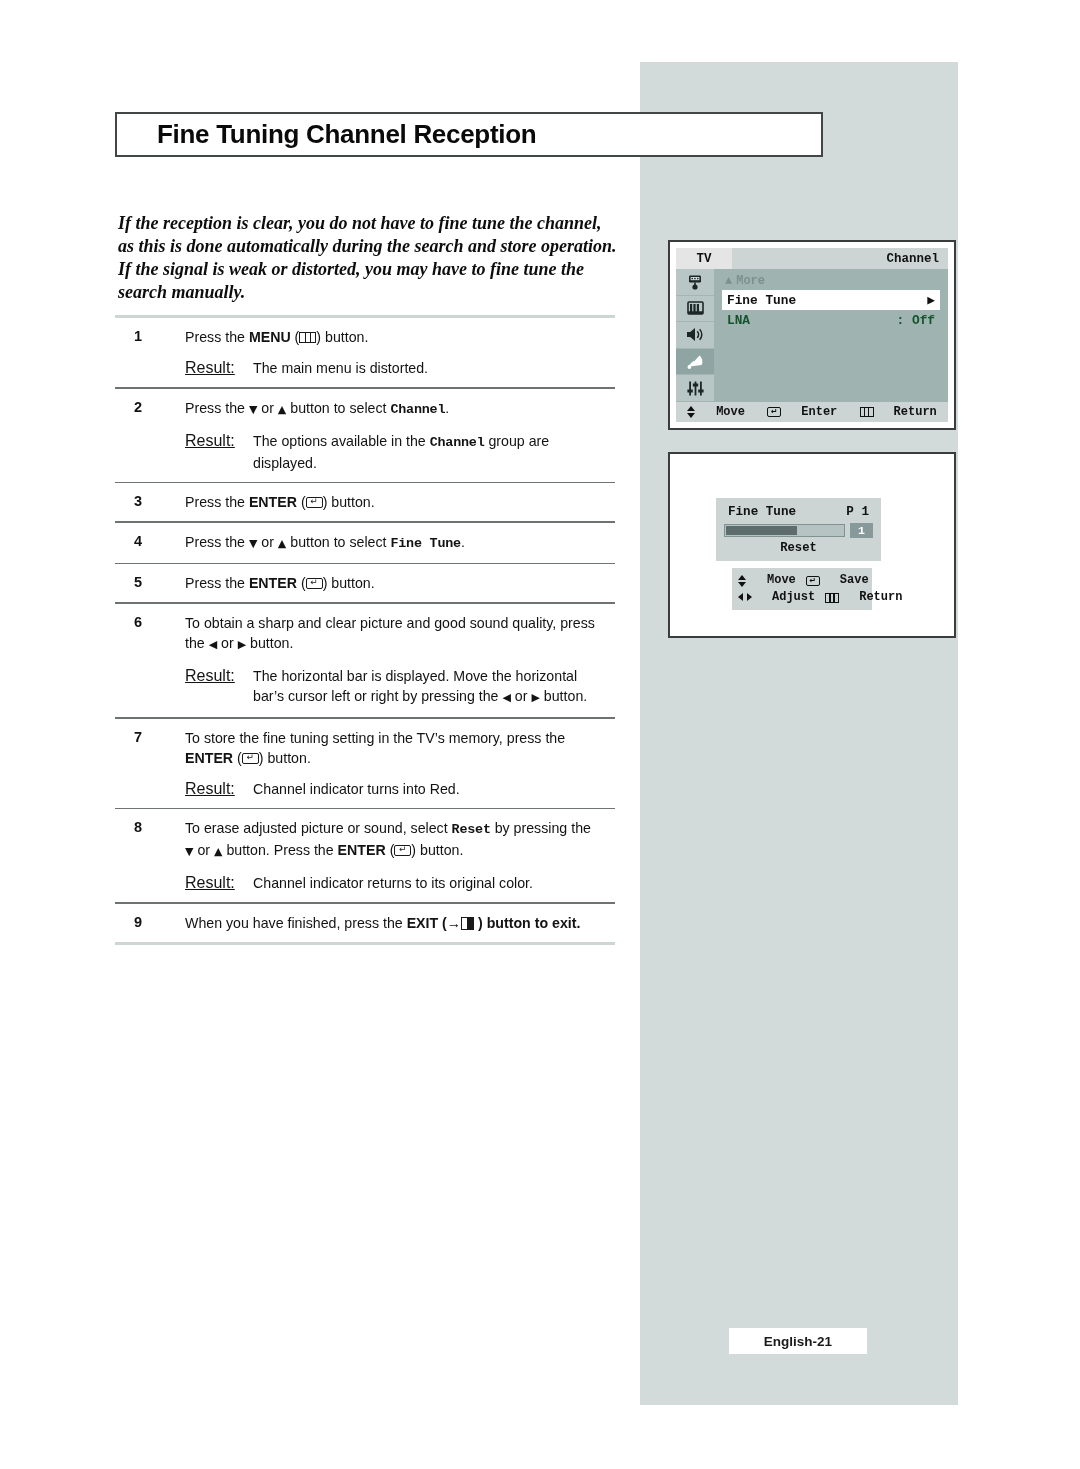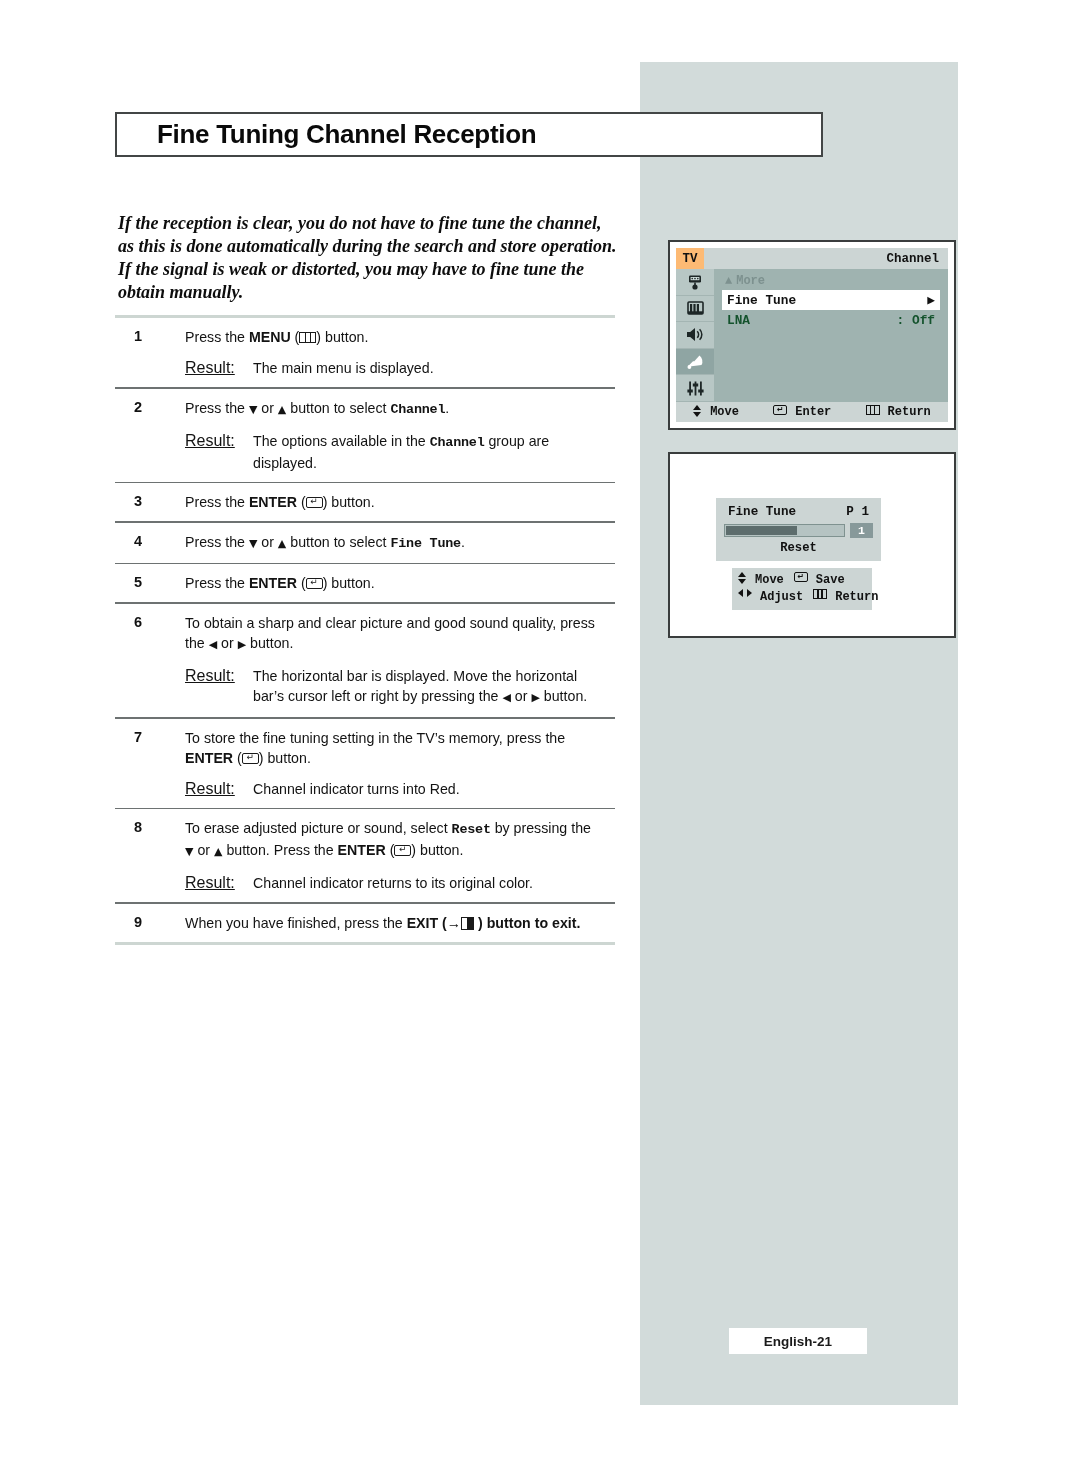--- a/index.html
+++ b/index.html
@@ -205,22 +205,22 @@
     display: flex;
     flex-direction: column;
     font-family: "Liberation Mono", monospace;
   }
   .osd1-top {
     display: flex;
     height: 21px;
     flex: 0 0 21px;
   }
   .osd1-tvtab {
-    width: 28px;
-    background: #fdba74;
+    width: 56px;
+    background: #e5e5e5;
     color: #111;
     font-size: 12.5px;
     font-weight: bold;
     display: flex;
     align-items: center;
     justify-content: center;
   }
   .osd1-titlebar {
     flex: 1 1 auto;
     background: #ccd5d4;
@@ -292,21 +292,21 @@
     height: 20px;
     flex: 0 0 20px;
     background: #ccd5d4;
     display: flex;
     align-items: center;
     justify-content: space-around;
     font-size: 12px;
     font-weight: bold;
     color: #111;
   }
-  .hint { display: flex; align-items: flex-start; gap: 8px; }
+  .hint { display: flex; align-items: center; gap: 20px; }
 
   
   .osd2-frame {
     position: absolute;
     left: 668px;
     top: 452px;
     width: 288px;
     height: 186px;
     background: #ffffff;
     border: 2.5px solid #3a3d3d;
@@ -473,34 +473,34 @@
 <div class="grey-panel"></div>
 
 <div class="title-box">
   <span class="title-text">Fine Tuning Channel Reception</span>
 </div>
 
 <div class="intro">
   <div>If the reception is clear, you do not have to fine tune the channel,</div>
   <div>as this is done automatically during the search and store operation.</div>
   <div>If the signal is weak or distorted, you may have to fine tune the</div>
-  <div>obtain manually.</div>
+  <div>search manually.</div>
 </div>
 
 <div class="steps">
 
   <div class="rule-top"></div>
 
   <div class="step">
     <div class="step-num">1</div>
     <div class="step-body">
       <p><span>Press the </span><span class="bold">MENU</span><span> (</span><span class="glyph-menu"></span><span>) button.</span></p>
       <div class="result-row">
         <span class="result-label">Result:</span>
-        <span class="result-text">The main menu is displayed.</span>
+        <span class="result-text">The main menu is distorted.</span>
       </div>
     </div>
   </div>
 
   <div class="rule-mid"></div>
 
   <div class="step">
     <div class="step-num">2</div>
     <div class="step-body">
       <p><span>Press the </span><span class="tri">▼</span><span> or </span><span class="tri">▲</span><span> button to select </span><span class="mono">Channel</span>.</p>

